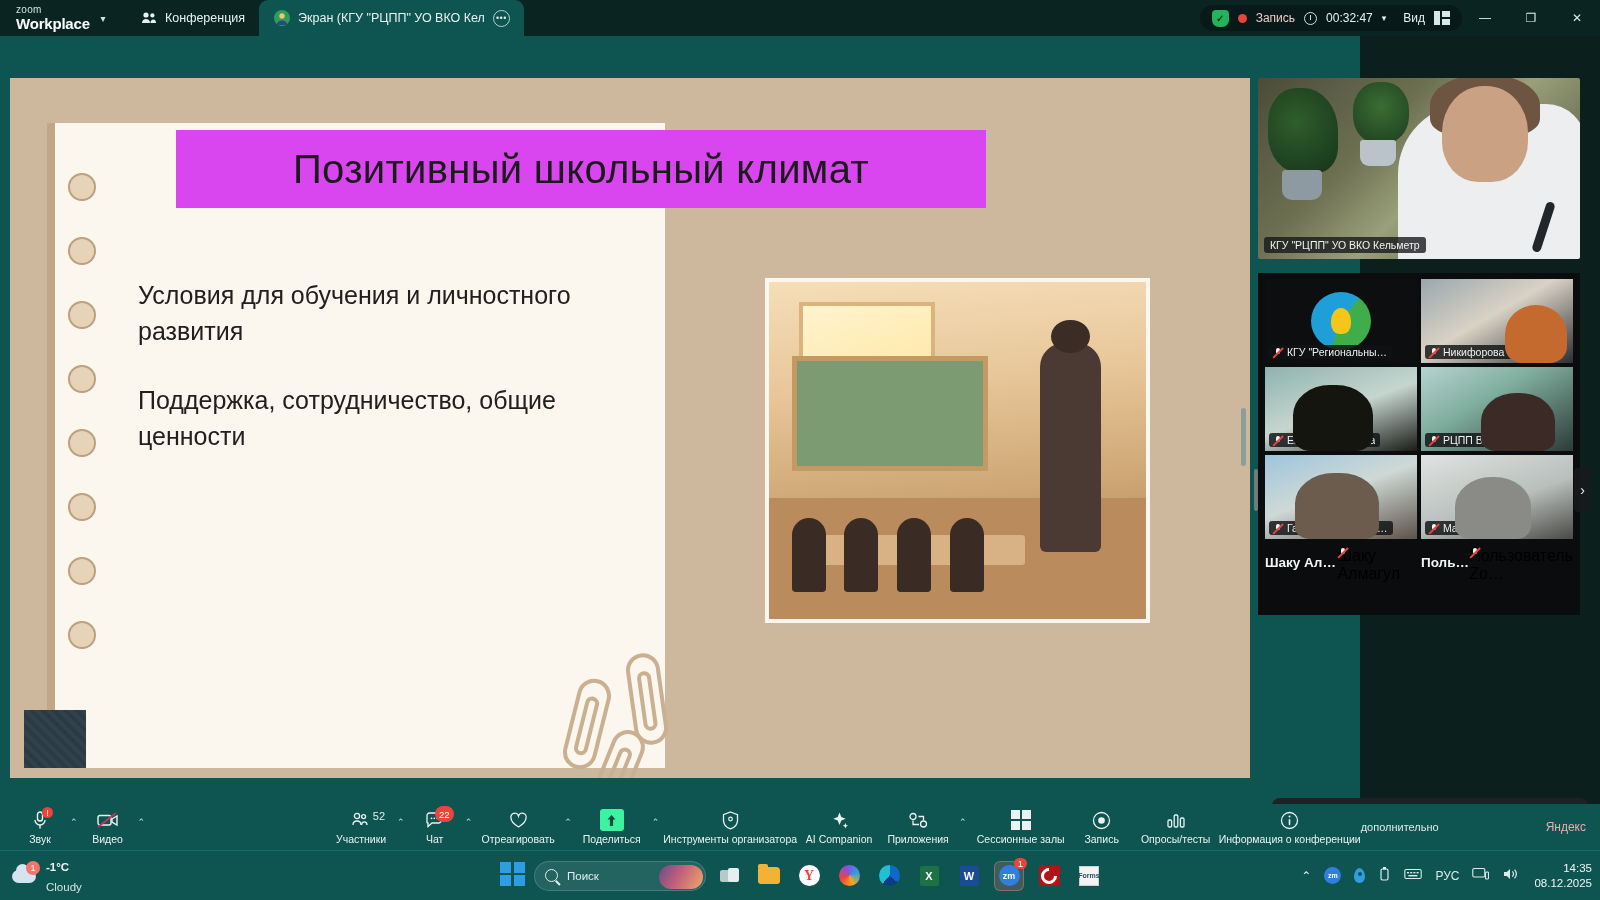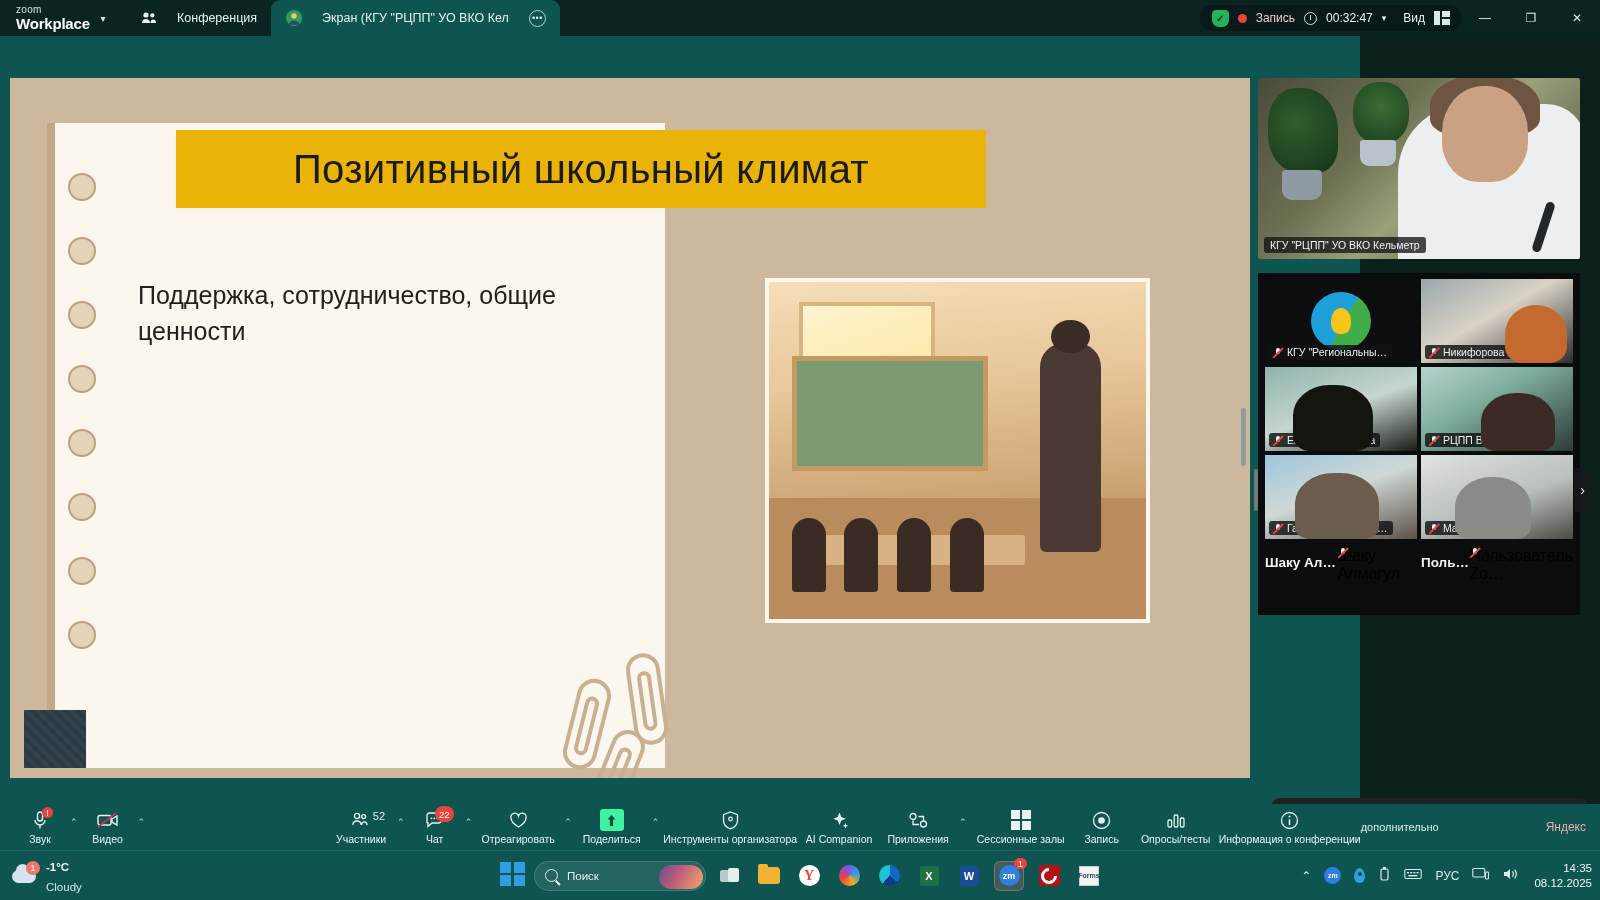--- a/index.html
+++ b/index.html
@@ -18,21 +18,21 @@
   }
   .brand { padding-left: 16px; width: 90px; line-height: 1; }
   .brand .b1 { color: #cfe3e1; font-size: 10px; letter-spacing: .3px; }
   .brand .b2 { color: #ffffff; font-size: 15px; font-weight: bold; letter-spacing: -.2px; margin-top: 1px; }
   .brand-caret {
     width: 26px; height: 36px; display: flex; align-items: center; justify-content: center;
     color: #cfe3e1; font-size: 10px;
   }
   .tabs { display: flex; align-items: flex-end; height: 36px; margin-left: 10px; }
   .tab {
-    height: 36px; display: flex; align-items: center; gap: 20px;
+    height: 36px; display: flex; align-items: center; gap: 8px;
     padding: 0 14px; color: #e7f2f1; font-size: 12.5px; white-space: nowrap;
   }
   .tab.active {
     background: #0e5552; border-radius: 9px 9px 0 0; position: relative;
   }
   .tab-ico { width: 17px; height: 17px; display: inline-flex; align-items: center; justify-content: center; }
   .tab-dots {
     width: 17px; height: 17px; border: 1.3px solid #b9d2d0; border-radius: 50%;
     color: #d8e9e8; font-size: 9px; display: flex; align-items: center; justify-content: center;
     letter-spacing: .5px; line-height: 1;
@@ -77,21 +77,21 @@
   .paper-edge {
     position: absolute; left: 45px; top: 45px; width: 16px; height: 645px; background: #b99a78;
   }
   .rings { position: absolute; left: 58px; top: 95px; width: 40px; }
   .ring {
     width: 28px; height: 28px; border-radius: 50%;
     background: #e7d4b8; border: 2.5px solid #bda07f; margin-bottom: 36px;
   }
   .slide-title-band {
     position: absolute; left: 166px; top: 52px; width: 810px; height: 78px;
-    background: #eab308; display: flex; align-items: center; justify-content: center;
+    background: #d946ef; display: flex; align-items: center; justify-content: center;
   }
   .slide-title { color: #1b1b1b; font-size: 40px; font-weight: 500; letter-spacing: .3px; }
   .bullets { position: absolute; left: 128px; top: 200px; width: 480px; }
   .bullet { color: #22201e; font-size: 25px; line-height: 1.42; margin-bottom: 34px; }
   .slide-photo {
     position: absolute; left: 755px; top: 200px; width: 385px; height: 345px;
     border: 4px solid #fbf6ee;
     background: linear-gradient(175deg,#f5deb8 0%,#e8c79a 30%,#cfa877 60%,#a9784f 100%);
     overflow: hidden;
   }
@@ -339,20 +339,21 @@
           <div class="ring"></div>
             <div class="ring"></div>
             <div class="ring"></div>
           <div class="ring"></div>
             <div class="ring"></div>
         </div>
         <div class="slide-title-band">
           <div class="slide-title">Позитивный школьный климат</div>
         </div>
         <div class="bullets">
+          <div class="bullet">Условия для обучения и личностного развития</div>
           <div class="bullet">Поддержка, сотрудничество, общие ценности</div>
         </div>
         <div class="slide-photo">
           <div class="ph-win"></div>
           <div class="ph-board"></div>
           <div class="ph-floor"></div>
           <div class="ph-desk"></div>
           <div class="ph-person"></div>
           <div class="ph-kid" style="left:6%;"></div>
           <div class="ph-kid" style="left:20%;"></div>

